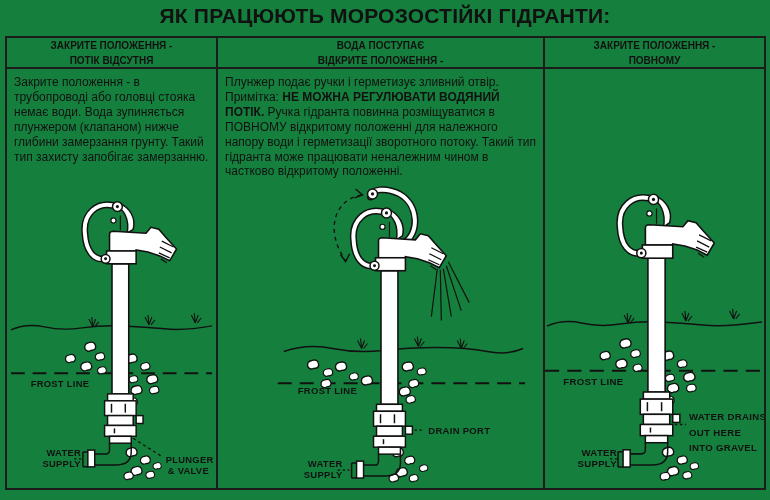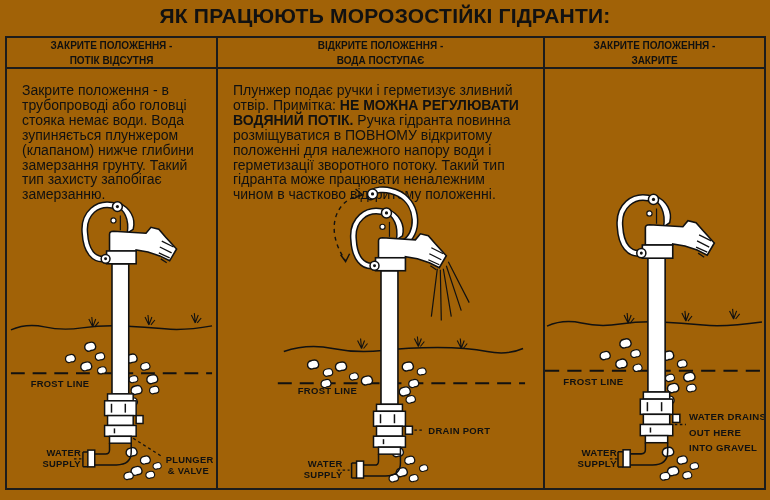--- a/index.html
+++ b/index.html
@@ -1,28 +1,28 @@
 <!DOCTYPE html>
 <html><head>
 <meta charset="utf-8">
 <style>
   html,body{margin:0;padding:0;background:#fff;}
-  .sheet{position:relative;width:770px;height:500px;background:#a16207;color:#111;
+  .sheet{position:relative;width:770px;height:500px;background:#15803d;color:#111;
          font-family:"Liberation Sans",sans-serif;overflow:hidden;}
   .title{position:absolute;top:4px;left:0;width:100%;text-align:center;
          font-size:21px;font-weight:bold;letter-spacing:.2px;}
   .table{position:absolute;left:5px;top:36px;width:757px;height:450px;
          border:2px solid #1c1c1c;display:grid;
          grid-template-columns:211px 327px 1fr;grid-template-rows:31px 1fr;}
   .hcell{border-right:2px solid #1c1c1c;border-bottom:2px solid #1c1c1c;
          text-align:center;font-weight:bold;font-size:10px;line-height:14.5px;
          padding-top:1px;}
   .hcell.last,.bcell.last{border-right:none;}
   .bcell{border-right:2px solid #1c1c1c;position:relative;overflow:hidden;}
-  .bcell p{margin:12px;padding:2px 3px 0 3px;font-size:14px;line-height:14.9px;}
+  .bcell p{margin:4px;padding:2px 3px 0 3px;font-size:12px;line-height:14.9px;}
   .diagram{position:absolute;left:0;bottom:1px;width:100%;height:auto;display:block;}
   .lbl{font:bold 9.5px "Liberation Sans",sans-serif;fill:#111;letter-spacing:.3px;}
   svg .ln{stroke:#111;fill:none;}
 </style>
 </head>
 <body>
 
 <div class="sheet">
 
   <svg width="0" height="0" style="position:absolute" aria-hidden="true">
@@ -64,26 +64,26 @@
 
   <div class="title">ЯК ПРАЦЮЮТЬ МОРОЗОСТІЙКІ ГІДРАНТИ:</div>
 
   <div class="table">
 
     <div class="hcell">
       <div>ЗАКРИТЕ ПОЛОЖЕННЯ -</div>
       <div>ПОТІК ВІДСУТНЯ</div>
     </div>
     <div class="hcell">
+      <div>ВОДА ПОСТУПАЄ</div>
       <div>ВІДКРИТЕ ПОЛОЖЕННЯ -</div>
-      <div>ВОДА ПОСТУПАЄ</div>
     </div>
     <div class="hcell last">
       <div>ЗАКРИТЕ ПОЛОЖЕННЯ -</div>
-      <div>ЗАКРИТЕ</div>
+      <div>ПОВНОМУ</div>
     </div>
 
     <div class="bcell">
       <p>Закрите положення - в трубопроводі або головці стояка немає води. Вода зупиняється плунжером (клапаном) нижче глибини замерзання грунту. Такий тип захисту запобігає замерзанню.</p>
       <svg class="diagram" viewBox="0 0 212 312">
         <path class="ln" d="M4,153 Q20,146 38,150 T76,151 T118,149 T160,152 T208,149" stroke-width="1.5"></path>
         <use href="#tuft" x="87" y="150"></use>
         <use href="#tuft" x="144" y="148"></use>
         <use href="#tuft" x="191" y="146"></use>
         <line x1="4" y1="197" x2="208" y2="197" stroke="#111" stroke-width="2" stroke-dasharray="14 8"></line>

